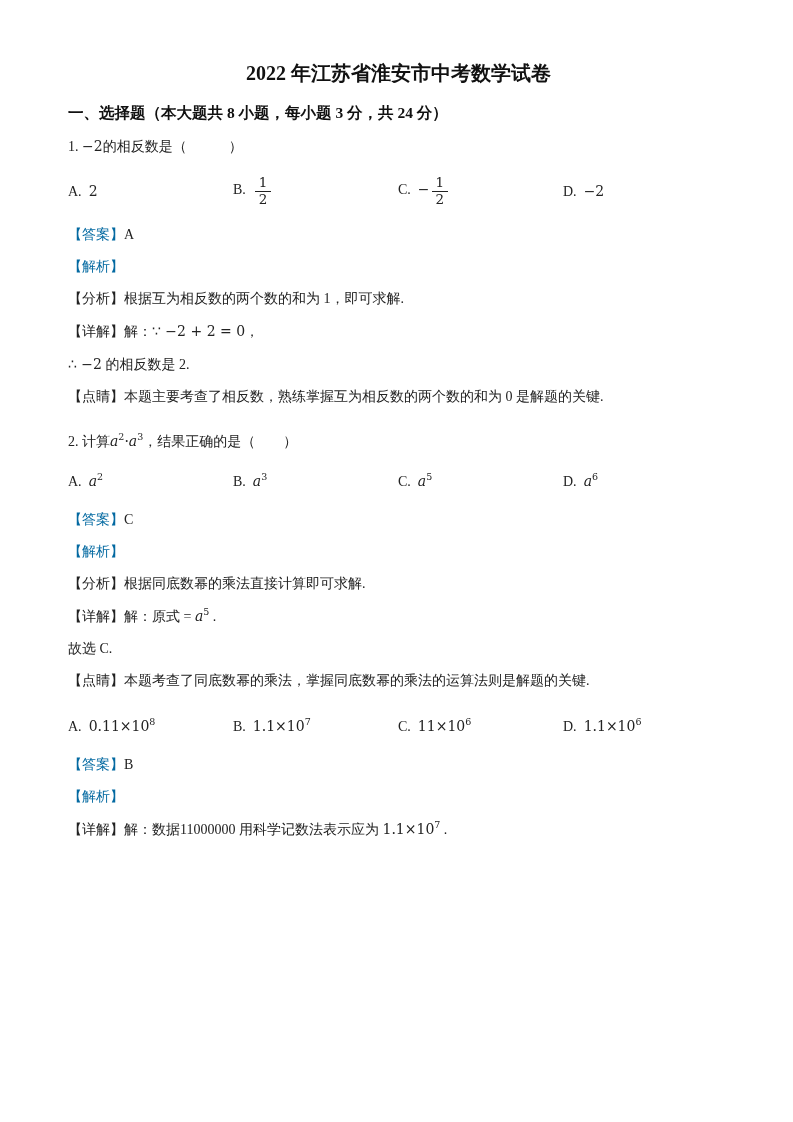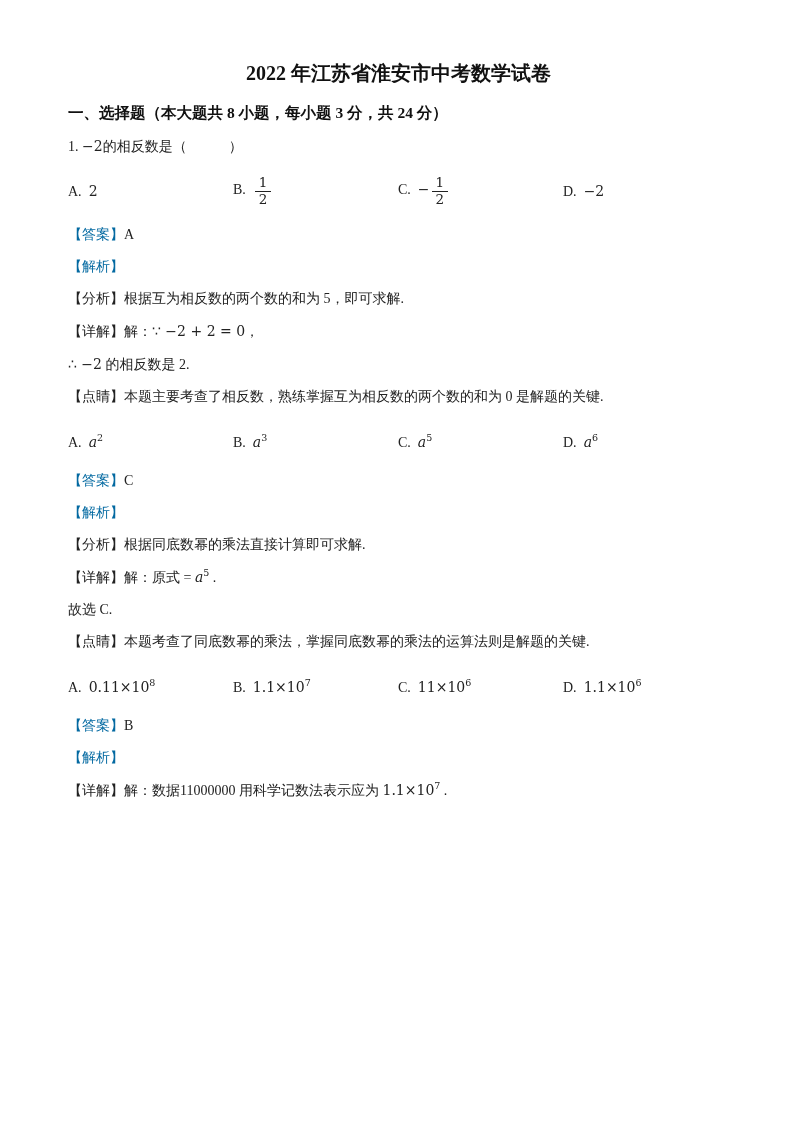--- a/index.html
+++ b/index.html
@@ -100,27 +100,28 @@
             </span></span>
         <span class="option"><span class="opt-label">C.</span><span class="frac-sign">−</span><span class="frac">
               <span class="num">1</span>
               <span class="den">2</span>
             </span></span>
         <span class="option"><span class="opt-label">D.</span><span class="mathtext">−2</span></span>
       </div>
 
       <p class="para"><span class="blue">【答案】</span><span>A</span></p>
       <p class="para"><span class="blue">【解析】</span></p>
-      <p class="para">【分析】根据互为相反数的两个数的和为 5，即可求解.</p>
+      <p class="para">【分析】根据互为相反数的两个数的和为 1，即可求解.</p>
       <p class="para"><span>【详解】解：</span><span class="mathtext">∵ −2 + 2 = 0</span><span>，</span></p>
       <p class="para"><span class="mathtext">∴ −2</span><span> 的相反数是 2.</span></p>
       <p class="para">【点睛】本题主要考查了相反数，熟练掌握互为相反数的两个数的和为 0 是解题的关键.</p>
     </div>
 
     <div class="question">
+      <p class="para"><span>2.</span> <span>计算</span><span class="var">a</span><sup>2</sup><span class="mathtext">·</span><span class="var">a</span><sup>3</sup><span>，结果正确的是（　　）</span></p>
 
       <div class="options">
         <span class="option"><span class="opt-label">A.</span><span class="var">a</span><sup>2</sup></span>
         <span class="option"><span class="opt-label">B.</span><span class="var">a</span><sup>3</sup></span>
         <span class="option"><span class="opt-label">C.</span><span class="var">a</span><sup>5</sup></span>
         <span class="option"><span class="opt-label">D.</span><span class="var">a</span><sup>6</sup></span>
       </div>
 
       <p class="para"><span class="blue">【答案】</span><span>C</span></p>
       <p class="para"><span class="blue">【解析】</span></p>

